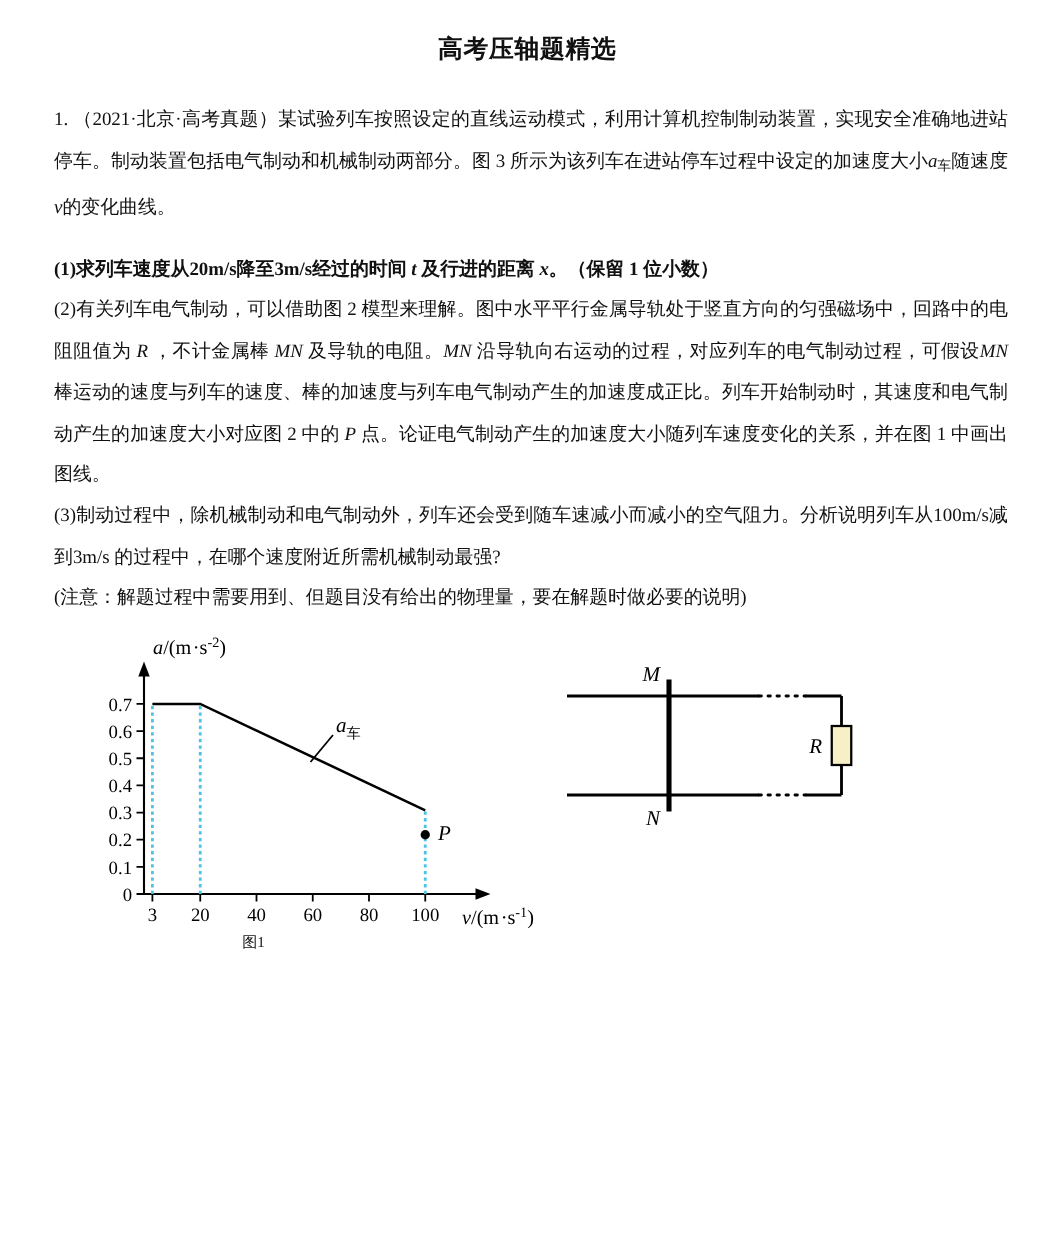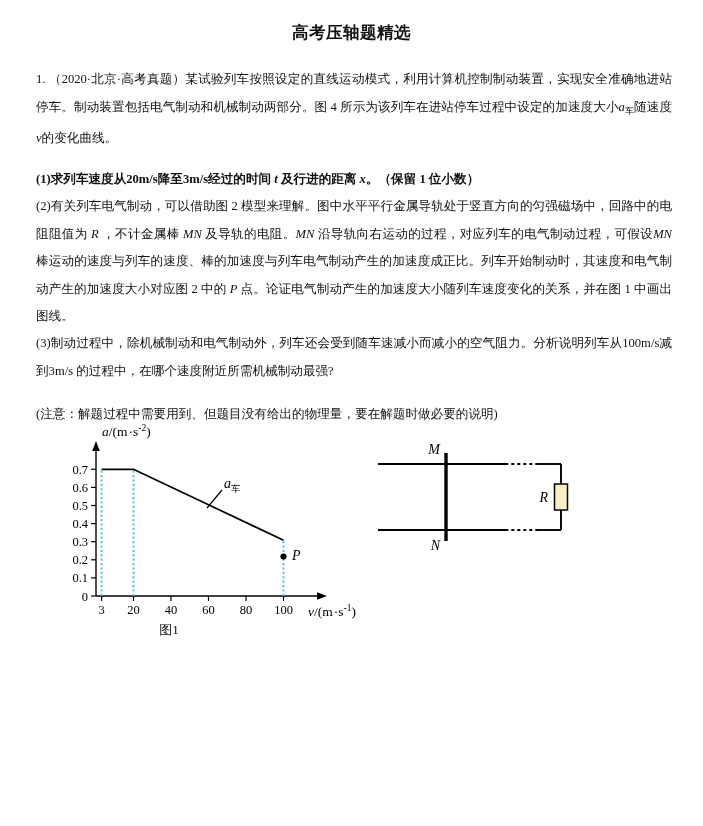--- a/index.html
+++ b/index.html
@@ -35,21 +35,21 @@
     width: 636px;
     font-size: 12.6px;
     line-height: 27.5px;
     text-align: justify;
     text-justify: inter-ideograph;
   }
   .p1 { top: 66px; }
   .p2 { top: 166px; font-weight: bold; }
   .p3 { top: 193px; }
   .p4 { top: 330px; }
-  .p5 { top: 401px; }
+  .p5 { top: 385px; }
 
   i, .it {
     font-style: italic;
   }
   .sub {
     font-size: 0.72em;
     vertical-align: -0.28em;
   }
 
   
@@ -61,21 +61,21 @@
 
   
   .chart-wrap {
     position: absolute;
     left: 44px; top: 0;
     width: 320px; height: 235px;
   }
   .chart-svg { display: block; }
   .fig-caption {
     position: absolute;
-    font-size: 13px;
+    font-size: 10px;
     text-align: center;
     white-space: nowrap;
   }
   .cap1 { left: 44px; top: 203px; width: 250px; }
   .cap2 { left: 380px; top: 203px; width: 195px; }
 
   
   .circuit-wrap {
     position: absolute;
     left: 372px; top: 24px;
@@ -84,21 +84,21 @@
 </style>
 </head>
 <body>
 
 <div class="page">
 
   <div class="doc-title">高考压轴题精选</div>
 
   <div class="body-text p1">
     <span>1.</span>
-    <span>（2020·北京·高考真题）</span><span>某试验列车按照设定的直线运动模式，利用计算机控制制动装置，实现安全准确地进站停车。制动装置包括电气制动和机械制动两部分。图 4 所示为该列车在进站停车过程中设定的加速度大小</span><i>a</i><span class="sub">车</span><span>随速度</span><i>v</i><span>的变化曲线。</span>
+    <span>（2021·北京·高考真题）</span><span>某试验列车按照设定的直线运动模式，利用计算机控制制动装置，实现安全准确地进站停车。制动装置包括电气制动和机械制动两部分。图 3 所示为该列车在进站停车过程中设定的加速度大小</span><i>a</i><span class="sub">车</span><span>随速度</span><i>v</i><span>的变化曲线。</span>
   </div>
 
   <div class="body-text p2">
     <span>(1)</span><span>求列车速度从20m/s降至3m/s经过的时间 </span><i>t</i><span> 及行进的距离 </span><i>x</i><span>。（保留 1 位小数）</span>
   </div>
 
   <div class="body-text p3">
     <span>(2)</span><span>有关列车电气制动，可以借助图 2 模型来理解。图中水平平行金属导轨处于竖直方向的匀强磁场中，回路中的电阻阻值为 </span><i>R</i><span> ，不计金属棒 </span><i>MN</i><span> 及导轨的电阻。</span><i>MN</i><span> 沿导轨向右运动的过程，对应列车的电气制动过程，可假设</span><i>MN</i><span> 棒运动的速度与列车的速度、棒的加速度与列车电气制动产生的加速度成正比。列车开始制动时，其速度和电气制动产生的加速度大小对应图 2 中的 </span><i>P</i><span> 点。论证电气制动产生的加速度大小随列车速度变化的关系，并在图 1 中画出图线。</span>
   </div>
 

